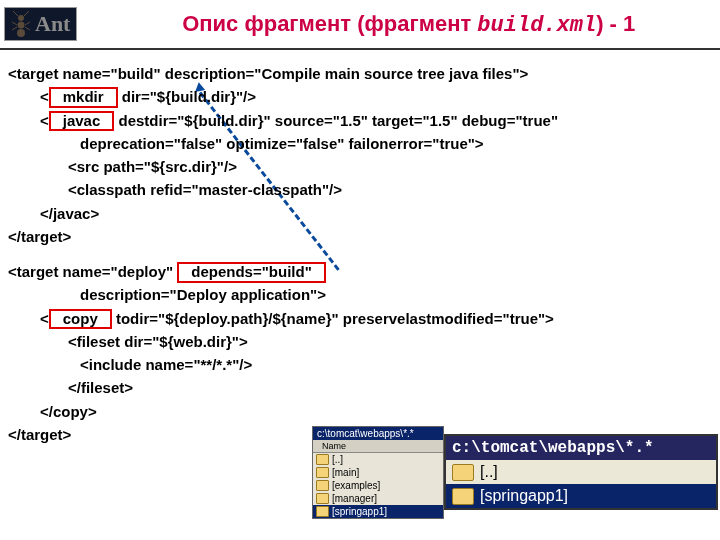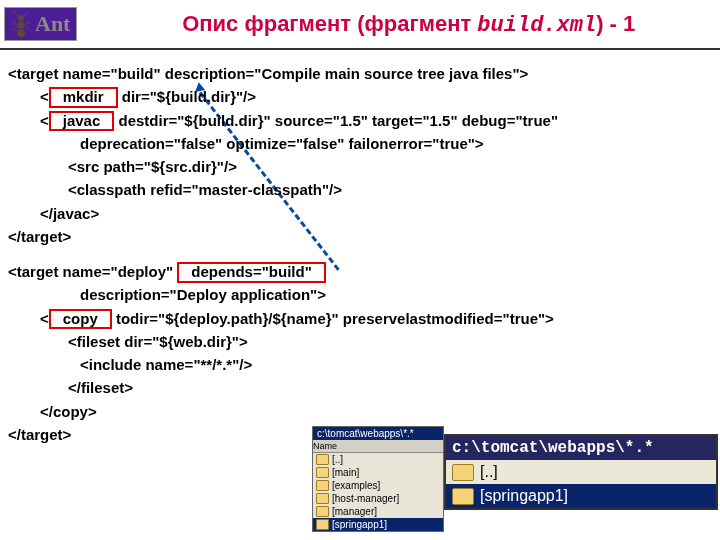--- a/index.html
+++ b/index.html
@@ -18,21 +18,21 @@
     border-bottom: 2px solid #333;
     height: 48px;
     padding: 0 4px;
   }
   .ant-logo {
     display: flex;
     align-items: center;
     gap: 4px;
     padding: 2px 6px;
     border: 1px solid #999;
-    background: #4c1d95;
+    background: #0f172a;
     margin-right: 24px;
   }
   .ant-icon {
     width: 20px;
     height: 28px;
     position: relative;
   }
   .ant-word {
     font-family: Georgia, serif;
     font-size: 22px;
@@ -101,21 +101,21 @@
   }
   .fp-title {
     background: #0a246a;
     color: #fff;
     padding: 1px 4px;
     font-size: 10px;
   }
   .fp-header {
     background: #d4d0c4;
     border-bottom: 1px solid #888;
-    padding: 1px 0;
+    padding: 1px 9px;
     font-size: 9px;
   }
   .fp-row {
     display: flex;
     align-items: center;
     gap: 3px;
     padding: 0 3px;
     line-height: 13px;
   }
   .folder-icon {
@@ -224,24 +224,20 @@
   <div class="fp-row">
       <div class="folder-icon"></div>
       <span>[main]</span>
     </div>
   <div class="fp-row">
       <div class="folder-icon"></div>
       <span>[examples]</span>
     </div>
   <div class="fp-row">
       <div class="folder-icon"></div>
-      <span>[host-manager]</span>
-    </div>
-  <div class="fp-row">
-      <div class="folder-icon"></div>
       <span>[manager]</span>
     </div>
   <div class="fp-row" style="background:#0a246a;color:#fff;">
       <div class="folder-icon"></div>
       <span>[springapp1]</span>
     </div>
 </div>
 
 <div class="large-panel">
   <div class="lp-title">c:\tomcat\webapps\*.*</div>

